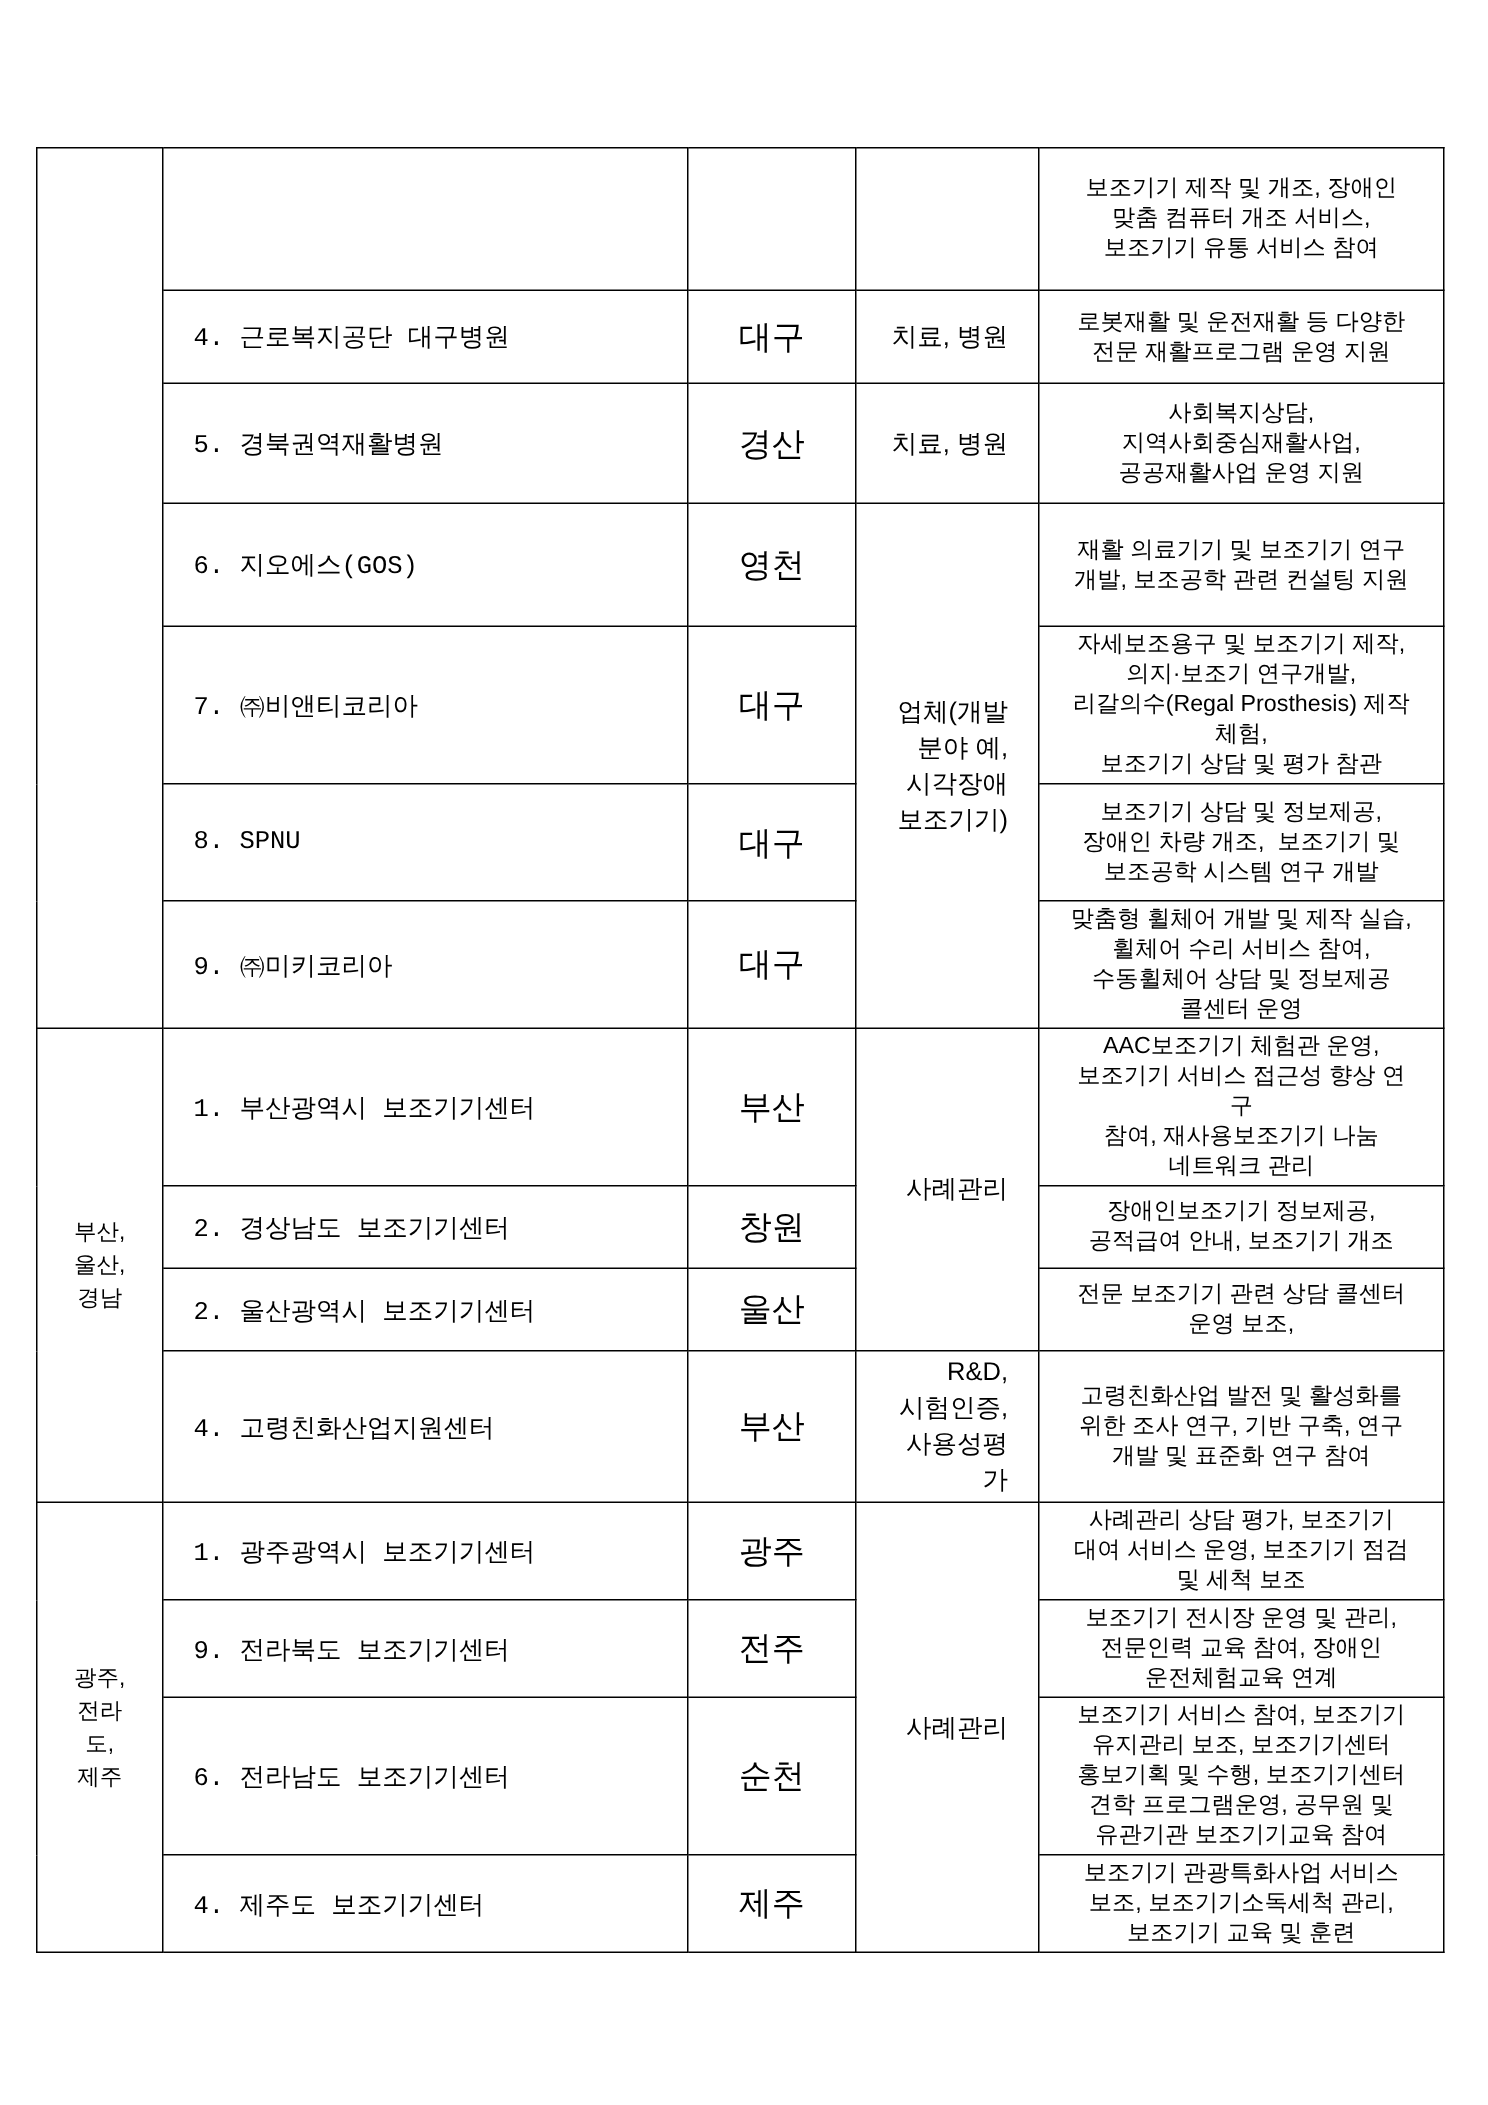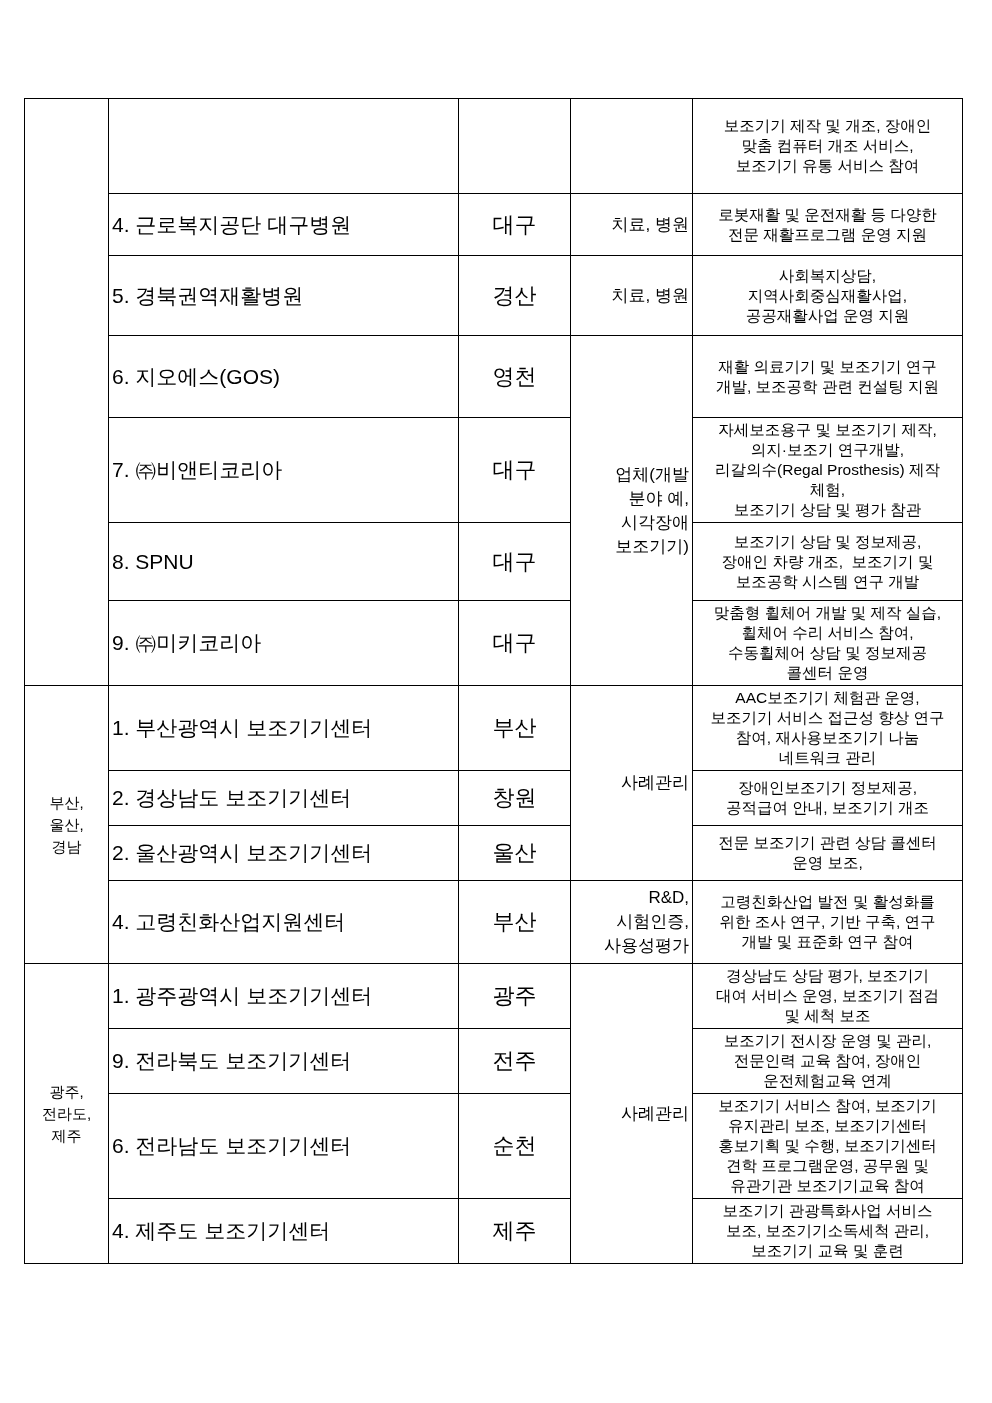--- a/index.html
+++ b/index.html
@@ -13,32 +13,33 @@
   .table-wrap { position: absolute; left: 24px; top: 98px; }
   table.doc-table {
     border-collapse: collapse;
     table-layout: fixed;
     width: 938px;
   }
   table.doc-table td {
     border: 1px solid #000000;
     vertical-align: middle;
     overflow: hidden;
-    padding: 2px 3px;
+    padding: 2px 20px;
   }
   td.c-group {
     text-align: center;
     font-size: 15px;
     line-height: 22px;
     white-space: pre-wrap;
   }
   td.c-name {
     text-align: left;
-    font-size: 21px;
+    font-size: 17px;
     padding-left: 5px;
+    font-family: Liberation Mono, monospace;
   }
   td.c-city {
     text-align: center;
     font-size: 22px;
   }
   td.c-cat {
     text-align: right;
     font-size: 17px;
     line-height: 24px;
     white-space: pre-wrap;
@@ -158,21 +159,21 @@
 개발 및 표준화 연구 참여</td>
       </tr>
 
       <tr style="height:61px">
         <td class="c-group" rowspan="4">광주,
 전라도,
 제주</td>
         <td class="c-name">1. 광주광역시 보조기기센터</td>
         <td class="c-city">광주</td>
         <td class="c-cat" rowspan="4">사례관리</td>
-        <td class="c-desc">경상남도 상담 평가, 보조기기
+        <td class="c-desc">사례관리 상담 평가, 보조기기
 대여 서비스 운영, 보조기기 점검
 및 세척 보조</td>
       </tr>
       <tr style="height:61px">
         <td class="c-name">9. 전라북도 보조기기센터</td>
         <td class="c-city">전주</td>
         <td class="c-desc">보조기기 전시장 운영 및 관리,
 전문인력 교육 참여, 장애인
 운전체험교육 연계</td>
       </tr>

